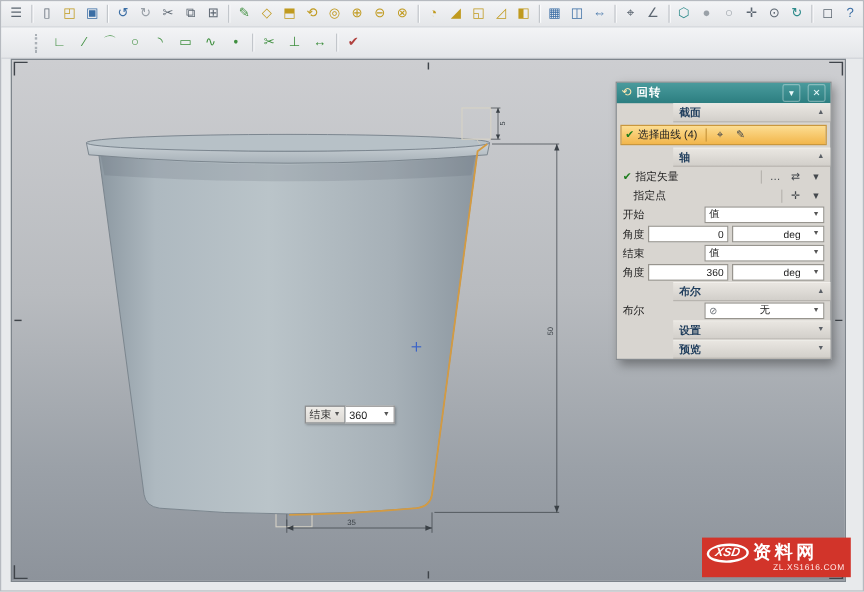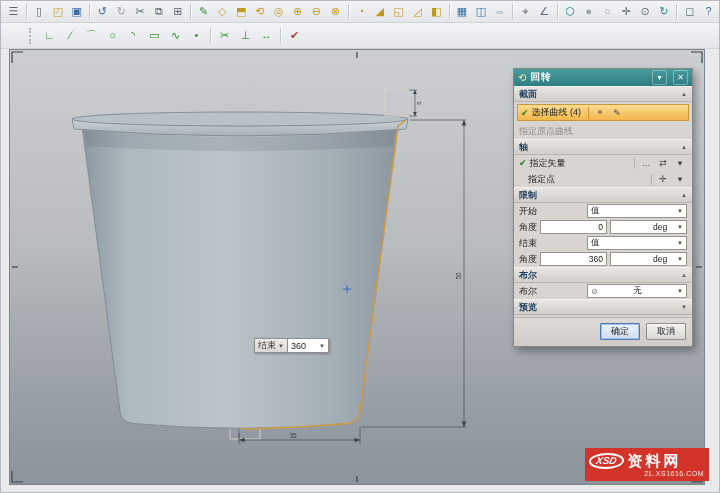--- a/index.html
+++ b/index.html
@@ -24,21 +24,21 @@
   .fi-val{display:flex;align-items:center;gap:2px;background:#fff;border:1px solid #8f8f8f;border-left:none;padding:0 3px;min-width:34px;justify-content:space-between;color:#222;}
   .car{font-size:6px;color:#555;}
 
   
   .dlg{position:absolute;left:503px;top:18px;width:178px;background:#d8d5d0;border:1px solid #84898e;box-shadow:3px 4px 8px rgba(0,0,0,.35);font-size:9px;color:#222;}
   .dlg-title{height:17px;background:linear-gradient(#4a9b9d,#2c7e80);color:#fff;display:flex;align-items:center;gap:4px;padding:0 4px;font-size:9.5px;}
   .dlg-title .ticon{font-size:10px;color:#ffe9b0;}
   .dlg-title .ttext{font-weight:bold;letter-spacing:1px;font-family:Liberation Serif, serif;}
   .dlg-title .tspacer{flex:1;}
   .dlg-title .tbtn{width:13px;height:13px;display:flex;align-items:center;justify-content:center;font-size:8px;color:#eafafa;border:1px solid rgba(255,255,255,.35);border-radius:2px;margin-left:2px;}
-  .grp-hd{height:14px;background:linear-gradient(#e9e6e1,#d2cfca);border-top:1px solid #f2f0ec;border-bottom:1px solid #b7b4af;display:flex;align-items:center;justify-content:space-between;padding:0 5px;color:#1f3d5c;font-weight:bold;}
+  .grp-hd{height:14px;background:linear-gradient(#e9e6e1,#d2cfca);border-top:1px solid #f2f0ec;border-bottom:1px solid #b7b4af;display:flex;align-items:center;justify-content:space-between;padding:0 5px;color:#1f3d5c;font-weight:bold;margin-left:47px;}
   .chev{font-size:6px;color:#5a5f66;font-weight:normal;}
   .row{display:flex;align-items:center;gap:3px;height:16px;padding:0 5px;}
   .row .lbl{flex:0 0 auto;color:#222;}
   .row .spacer{flex:1;}
   .dis{color:#8e8b86;}
   .indent{padding-left:14px;}
   .sel-row{height:15px;margin:2px 3px;background:linear-gradient(#fcdd92,#f2b64b);border:1px solid #c9973d;display:flex;align-items:center;gap:3px;padding:0 3px;}
   .chk{color:#1d7d1d;font-size:9px;}
   .mini{width:14px;height:13px;display:flex;align-items:center;justify-content:center;font-size:9px;color:#44484d;}
   .vdiv{width:1px;height:11px;background:#c9973d;margin:0 1px;}
@@ -237,23 +237,20 @@
         <span class="chev">▲</span>
       </div>
       <div class="sel-row">
         <span class="chk">✔</span>
         <span>选择曲线 (4)</span>
         <span class="spacer"></span>
         <span class="vdiv"></span>
         <span class="mini">⌖</span>
         <span class="mini">✎</span>
       </div>
-      <div class="row">
-        <span class="dis">指定原点曲线</span>
-      </div>
 
       <div class="grp-hd">
         <span>轴</span>
         <span class="chev">▲</span>
       </div>
       <div class="row">
         <span class="chk">✔</span>
         <span>指定矢量</span>
         <span class="spacer"></span>
         <span class="vdiv2"></span>
@@ -262,24 +259,20 @@
         <span class="mini">▾</span>
       </div>
       <div class="row indent">
         <span>指定点</span>
         <span class="spacer"></span>
         <span class="vdiv2"></span>
         <span class="mini">✛</span>
         <span class="mini">▾</span>
       </div>
 
-      <div class="grp-hd">
-        <span>限制</span>
-        <span class="chev">▲</span>
-      </div>
       <div class="row">
         <span class="lbl">开始</span>
         <span class="spacer"></span>
         <div class="combo" style="width:92px">
           <span>值</span>
           <span class="car">▼</span>
         </div>
       </div>
       <div class="row">
         <span class="lbl">角度</span>
@@ -318,28 +311,28 @@
         <span class="lbl">布尔</span>
         <span class="spacer"></span>
         <div class="combo" style="width:92px">
           <span class="ic">⊘</span>
           <span>无</span>
           <span class="car">▼</span>
         </div>
       </div>
 
       <div class="grp-hd">
+        <span>设置</span>
+        <span class="chev">▼</span>
+      </div>
+      <div class="grp-hd">
         <span>预览</span>
         <span class="chev">▼</span>
       </div>
 
-      <div class="btnrow">
-        <button class="btn ok">确定</button>
-        <button class="btn">取消</button>
-      </div>
     </div>
 
     <div class="wm">
       <div class="wm-main">
         <span class="wm-oval">XSD</span>
         <span class="wm-site">资料网</span>
       </div>
       <div class="wm-url">ZL.XS1616.COM</div>
     </div>
 

